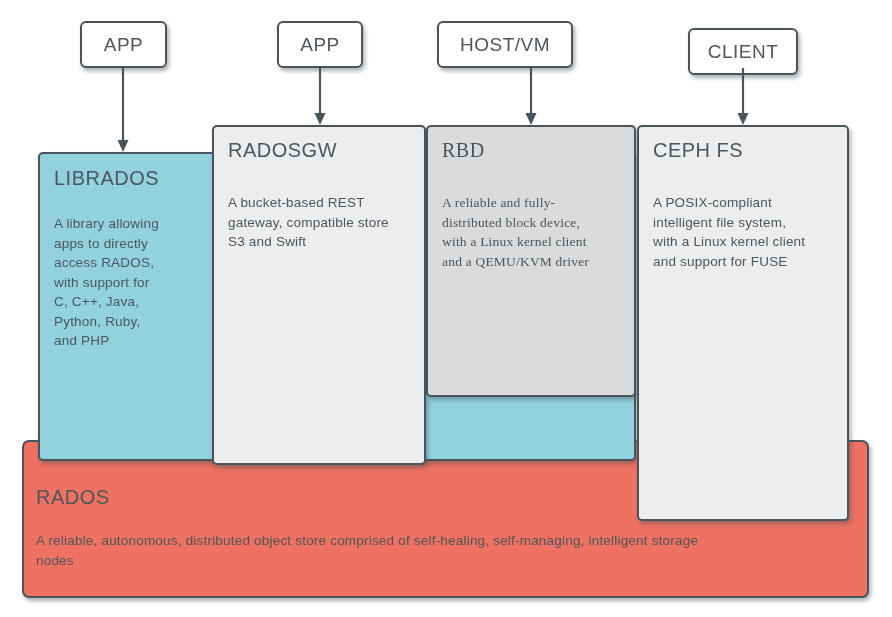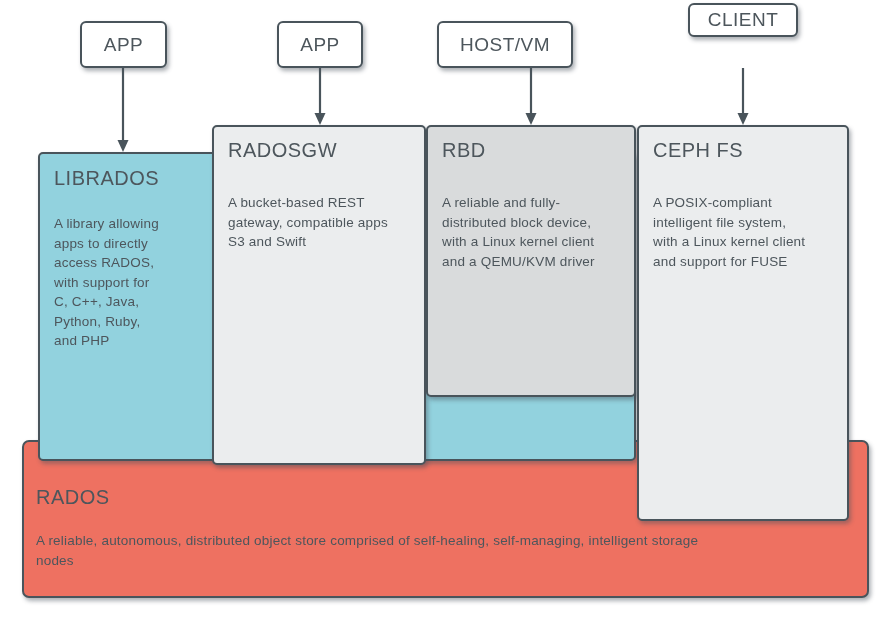--- a/index.html
+++ b/index.html
@@ -41,21 +41,21 @@
   }
   .librados-box {
     background: var(--teal);
     z-index: 3;
     padding: 13px 14px 0 14px;
   }
   .librados-box .layer-desc { margin-top: 24px; width: 165px; }
   .panel-box { z-index: 4; padding: 12px 12px 0 14px; }
   .panel-box .layer-desc { margin-top: 31px; }
   .radosgw-box, .cephfs-box { background: var(--panel_light); }
-  .rbd-box { background: var(--panel_mid); }
+  .rbd-box { background: var(--panel_mid); font-family: Liberation Serif, serif; }
   .rados-box {
     background: var(--salmon);
     z-index: 2;
     padding: 44px 20px 0 22px;
     border-radius: 7px;
   }
   .rados-box .layer-desc { margin-top: 22px; }
   .arrows {
     position: absolute;
     left: 0; top: 0;
@@ -91,21 +91,21 @@
 
   <div class="box top-box" style="left:80px; top:21px; width:87px; height:47px;">
     <span>APP</span>
   </div>
   <div class="box top-box" style="left:277px; top:21px; width:86px; height:47px;">
     <span>APP</span>
   </div>
   <div class="box top-box" style="left:437px; top:21px; width:136px; height:47px;">
     <span>HOST/VM</span>
   </div>
-  <div class="box top-box" style="left:688px; top:3px; width:110px; height:34px;">
+  <div class="box top-box" style="left:688px; top:28px; width:110px; height:47px;">
     <span>CLIENT</span>
   </div>
 
   <div class="box rados-box" style="left:22px; top:440px; width:847px; height:158px;padding-left:12px;">
     <div class="layer-title">RADOS</div>
     <div class="layer-desc">A reliable, autonomous, distributed object store comprised of self-healing, self-managing, intelligent storage
 nodes</div>
   </div>
 
   <div class="box librados-box" style="left:38px; top:152px; width:598px; height:309px;">
@@ -115,21 +115,21 @@
 access RADOS,
 with support for
 C, C++, Java,
 Python, Ruby,
 and PHP</div>
   </div>
 
   <div class="box panel-box radosgw-box" style="left:212px; top:125px; width:214px; height:340px;">
     <div class="layer-title">RADOSGW</div>
     <div class="layer-desc">A bucket-based REST
-gateway, compatible apps
+gateway, compatible store
 S3 and Swift</div>
   </div>
 
   <div class="box panel-box rbd-box" style="left:426px; top:125px; width:210px; height:272px;">
     <div class="layer-title">RBD</div>
     <div class="layer-desc">A reliable and fully-
 distributed block device,
 with a Linux kernel client
 and a QEMU/KVM driver</div>
   </div>

